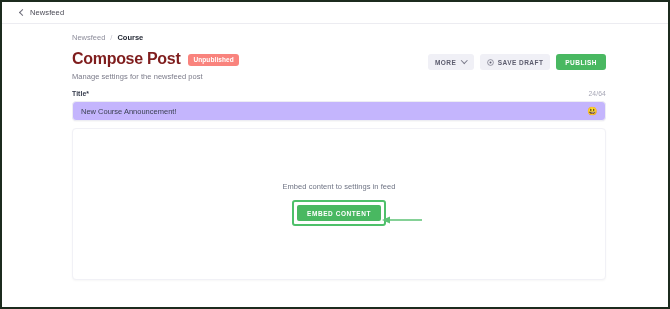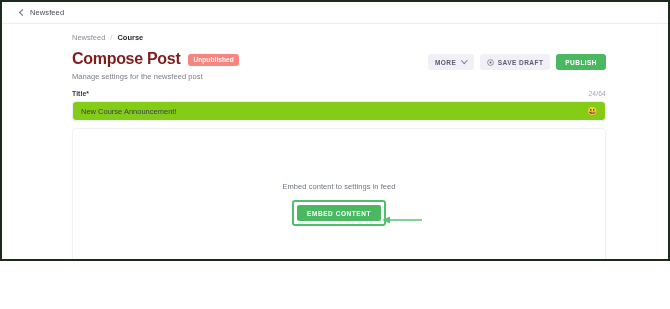--- a/index.html
+++ b/index.html
@@ -11,21 +11,21 @@
     width: 670px;
     height: 309px;
     overflow: hidden;
     font-family: "Liberation Sans", sans-serif;
     -webkit-font-smoothing: antialiased;
   }
 
   #screen {
     position: relative;
     width: 670px;
-    height: 261px;
+    height: 309px;
     box-sizing: border-box;
     border: 2px solid #1c2b1e;
     background: #ffffff;
     overflow: hidden;
   }
 
   
   .topbar {
     height: 22px;
     border-bottom: 1px solid #ececf1;
@@ -175,21 +175,21 @@
     letter-spacing: .1px;
   }
   .field-count {
     font-size: 6.8px;
     color: #a7a7b6;
     letter-spacing: .1px;
   }
   .input-wrap {
     margin-top: 4px;
     position: relative;
-    background: #84cc16;
+    background: #c4b5fd;
     border: 1px solid #ededf3;
     border-radius: 4px;
     height: 18px;
     display: flex;
     align-items: center;
     box-shadow: 0 1px 1px rgba(20,20,40,.03);
   }
   .input-wrap input {
     border: none;
     outline: none;

